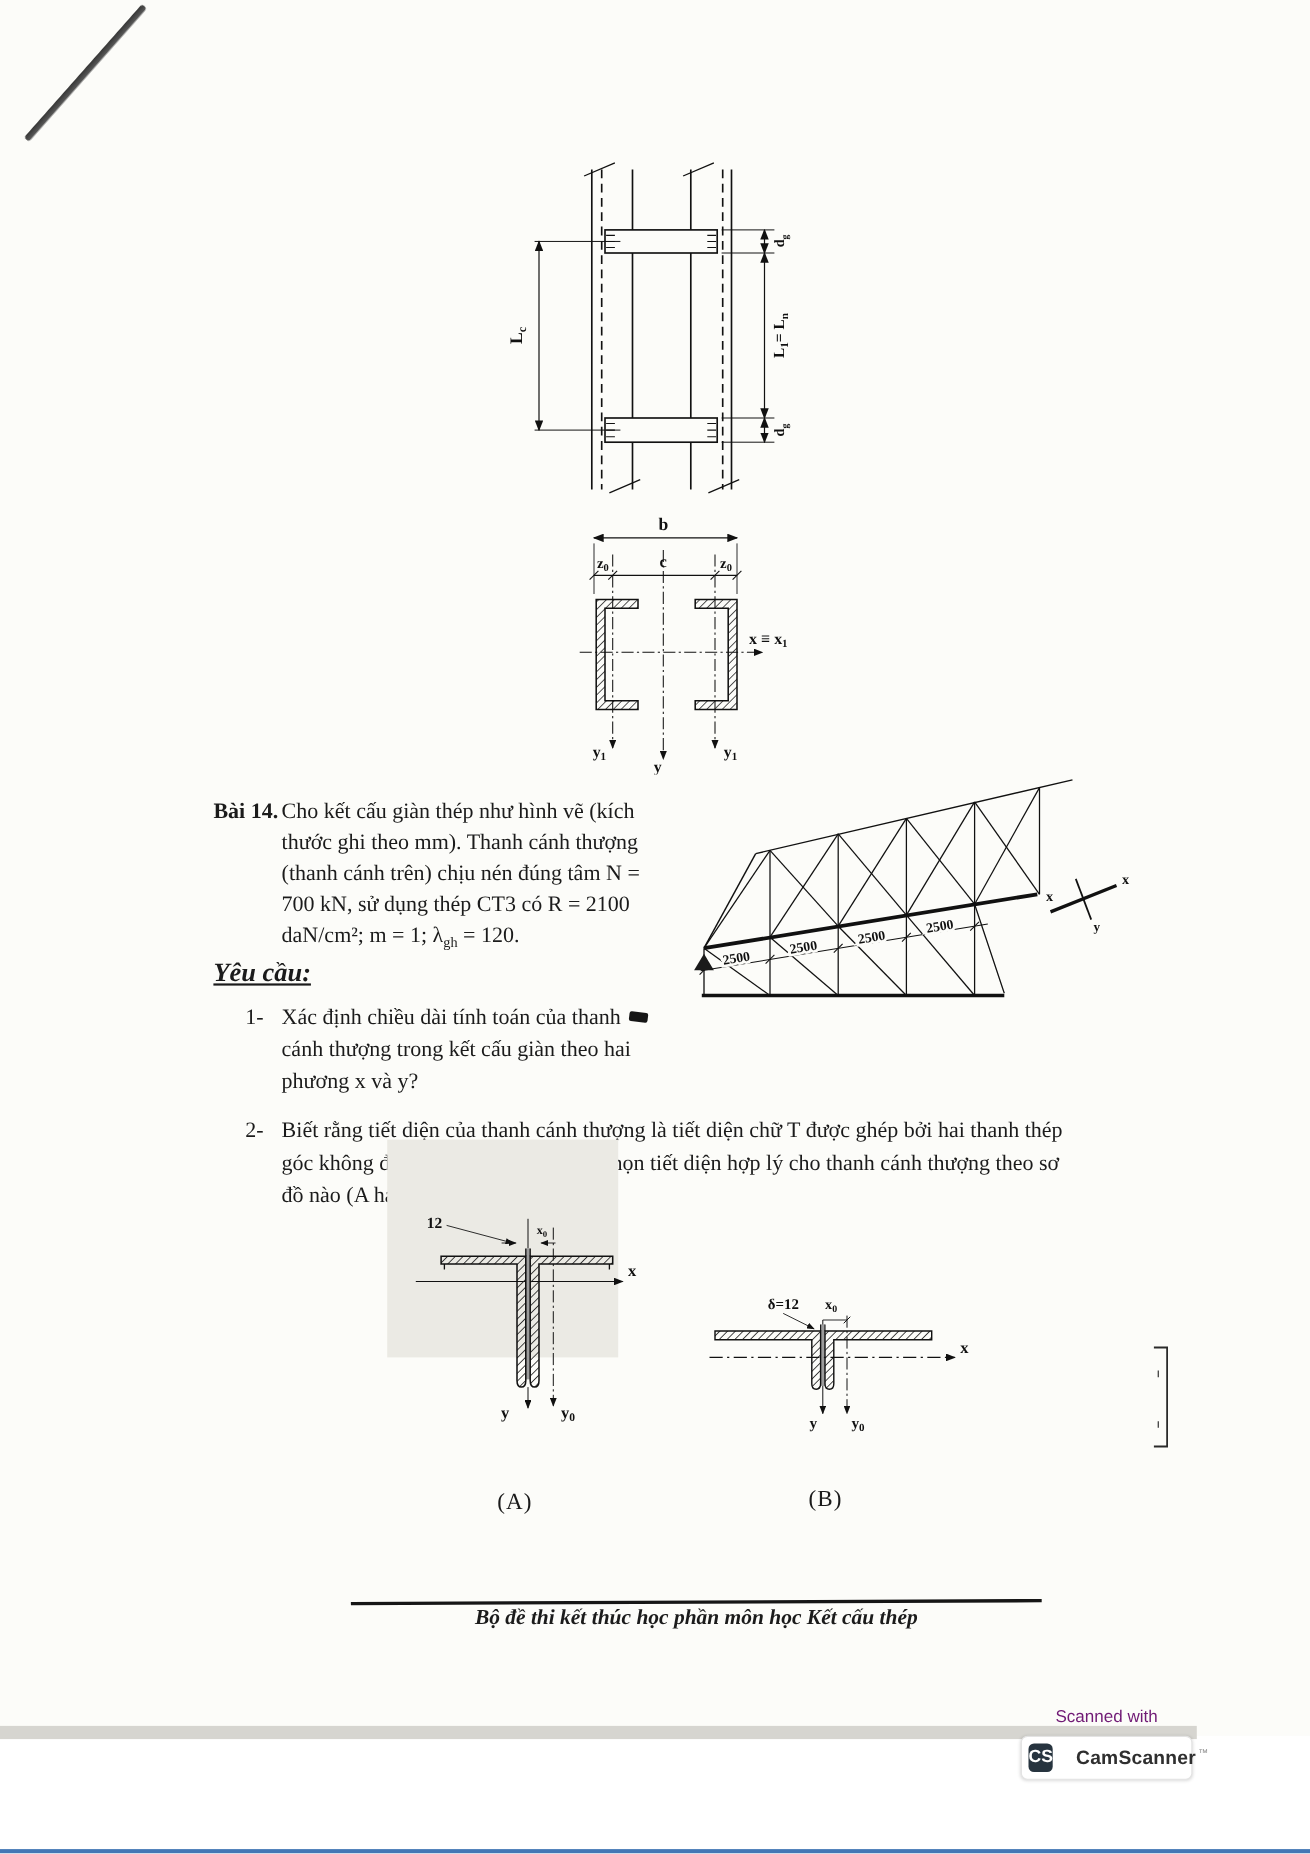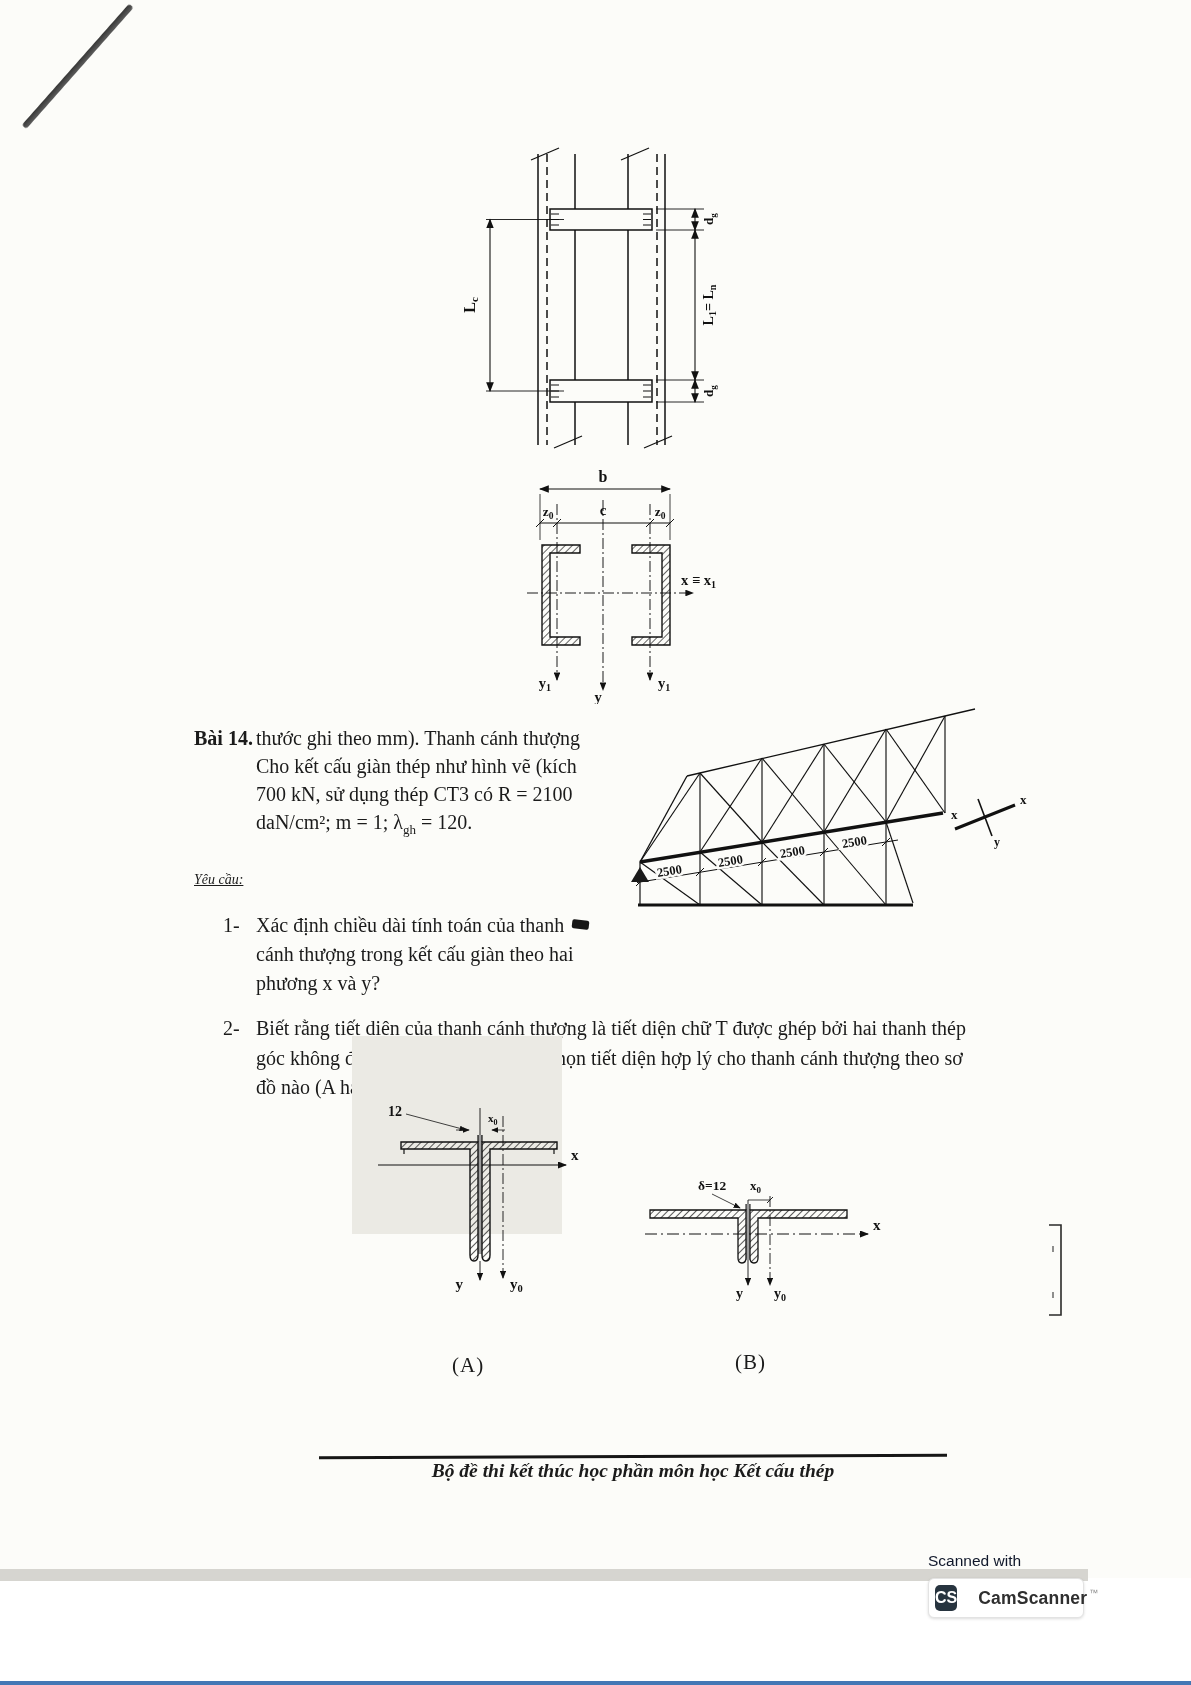--- a/index.html
+++ b/index.html
@@ -5,32 +5,32 @@
   html,body{margin:0;padding:0;background:#ffffff;}
   body{width:1191px;height:1685px;position:relative;overflow:hidden;
        font-family:"Liberation Serif","DejaVu Serif",serif;color:#1b1b1b;}
   .abs{position:absolute;}
   .page{position:absolute;left:0;top:0;width:1191px;height:1578px;background:#fcfcf9;}
   .corner-line{position:absolute;left:24px;top:124px;width:162px;height:6px;border-radius:3px;
        background:linear-gradient(to bottom,#2c2c2c,#555);transform:rotate(-48.5deg);
        transform-origin:0 50%;filter:blur(.4px);opacity:.95;}
   .body-text{font-size:20px;line-height:28px;white-space:nowrap;}
   .b{font-weight:bold;}
-  .req{font-weight:normal;font-style:italic;text-decoration:underline;font-size:14px;}
+  .req{font-weight:bold;font-style:italic;text-decoration:underline;font-size:24px;}
   sub.gh{font-size:13px;}
   svg text{font-family:"Liberation Serif","DejaVu Serif",serif;fill:#111;}
   .caption{font-size:21px;letter-spacing:1px;}
   .rule{position:absolute;left:319px;top:1455px;width:628px;height:2.5px;background:#161616;transform:rotate(-.25deg);}
   .footer-text{position:absolute;left:319px;top:1460px;width:628px;text-align:center;
        font-size:19.5px;font-weight:bold;font-style:italic;}
   .gray-band{position:absolute;left:0;top:1569px;width:1088px;height:12px;background:#d6d5d0;}
   .smudge{position:absolute;left:572px;top:920px;width:17px;height:9px;background:#161616;border-radius:2px;transform:rotate(7deg);}
   .gray-patch{position:absolute;left:352px;top:1036px;width:210px;height:198px;background:#ebeae4;}
-  .scanned-with{position:absolute;left:928px;top:1552px;width:156px;
-       font-family:"Liberation Sans","DejaVu Sans",sans-serif;font-size:15.5px;color:#0f172a;}
+  .scanned-with{position:absolute;left:928px;top:1552px;width:156px;text-align:center;
+       font-family:"Liberation Sans","DejaVu Sans",sans-serif;font-size:15.5px;color:#701a75;}
   .badge{position:absolute;left:928px;top:1578px;width:156px;height:40px;background:#ffffff;
        border:1px solid #e3e3e3;border-radius:6px;box-shadow:0 1px 3px rgba(0,0,0,.14);
        display:flex;align-items:center;padding:0 6px;box-sizing:border-box;
        font-family:"Liberation Sans","DejaVu Sans",sans-serif;}
   .cs-logo{width:26px;height:26px;background:#27343f;border-radius:5px;color:#fff;
        font-weight:bold;font-size:16px;display:flex;align-items:center;justify-content:center;}
   .cs-brand{font-size:17.5px;font-weight:bold;color:#2f2f2f;margin-left:21px;letter-spacing:.2px;}
   .cs-tm{font-size:9px;color:#8a8a8a;margin-left:2px;margin-top:-10px;}
   .bottom-strip{position:absolute;left:0;top:1681px;width:1191px;height:4px;background:#4377b5;}
 </style>
@@ -192,22 +192,23 @@
     <g stroke="#111">
       <line x1="372" y1="169" x2="432" y2="145" stroke-width="3"></line>
       <line x1="395" y1="139" x2="409" y2="176" stroke-width="1.6"></line>
     </g>
     <text x="437" y="144" font-size="13" font-weight="bold">x</text>
     <text x="411" y="186" font-size="12" font-weight="bold">y</text>
   </svg>
 
   <div class="abs body-text b" style="left:194px;top:724px">Bài 14.</div>
   <div class="abs" style="left:256px;top:724px">
+    <div class="body-text">Cho kết cấu giàn thép như hình vẽ (kích</div>
     <div class="body-text">thước ghi theo mm). Thanh cánh thượng</div>
-    <div class="body-text">Cho kết cấu giàn thép như hình vẽ (kích</div>
+    <div class="body-text">(thanh cánh trên) chịu nén đúng tâm N =</div>
     <div class="body-text">700 kN, sử dụng thép CT3 có R = 2100</div>
     <div class="body-text"><span>daN/cm²; m = 1; λ</span><sub class="gh">gh</sub><span> = 120.</span></div>
   </div>
 
   <div class="abs req" style="left:194px;top:872px">Yêu cầu:</div>
 
   <div class="abs body-text" style="left:223px;top:911px;line-height:29px">1-</div>
   <div class="abs" style="left:256px;top:911px">
     <div class="body-text" style="line-height:29px">Xác định chiều dài tính toán của thanh</div>
     <div class="body-text" style="line-height:29px">cánh thượng trong kết cấu giàn theo hai</div>

